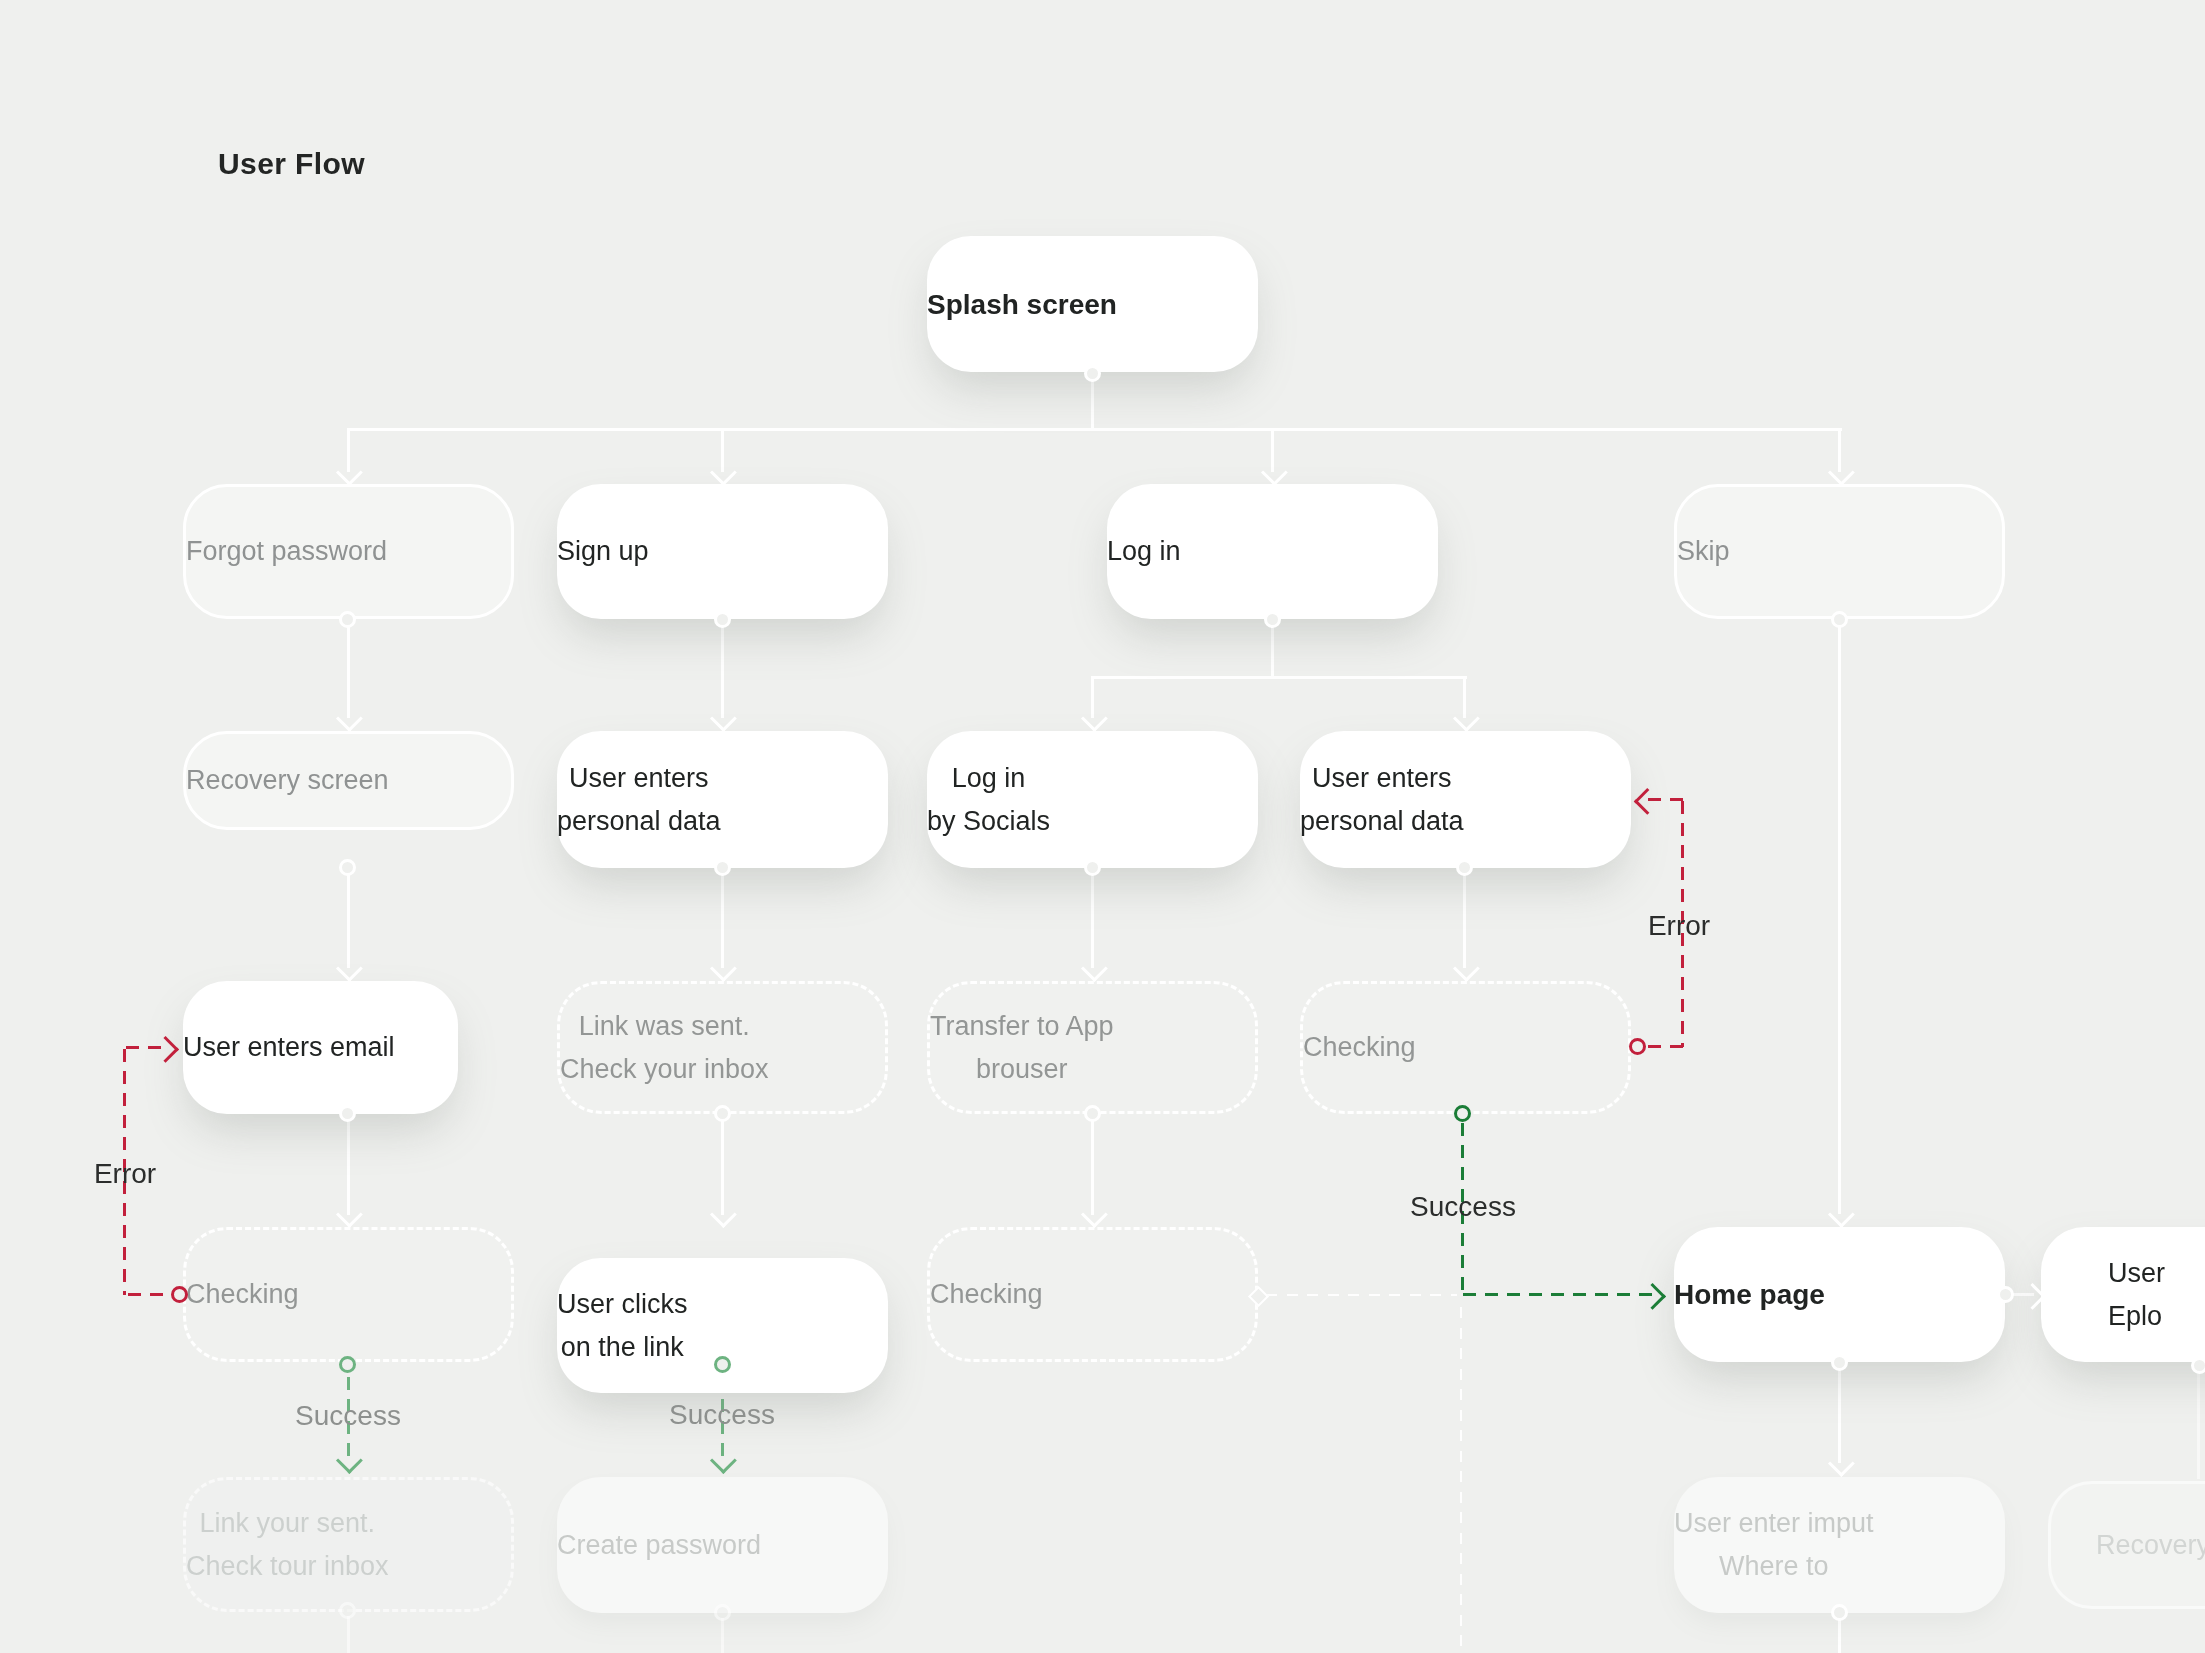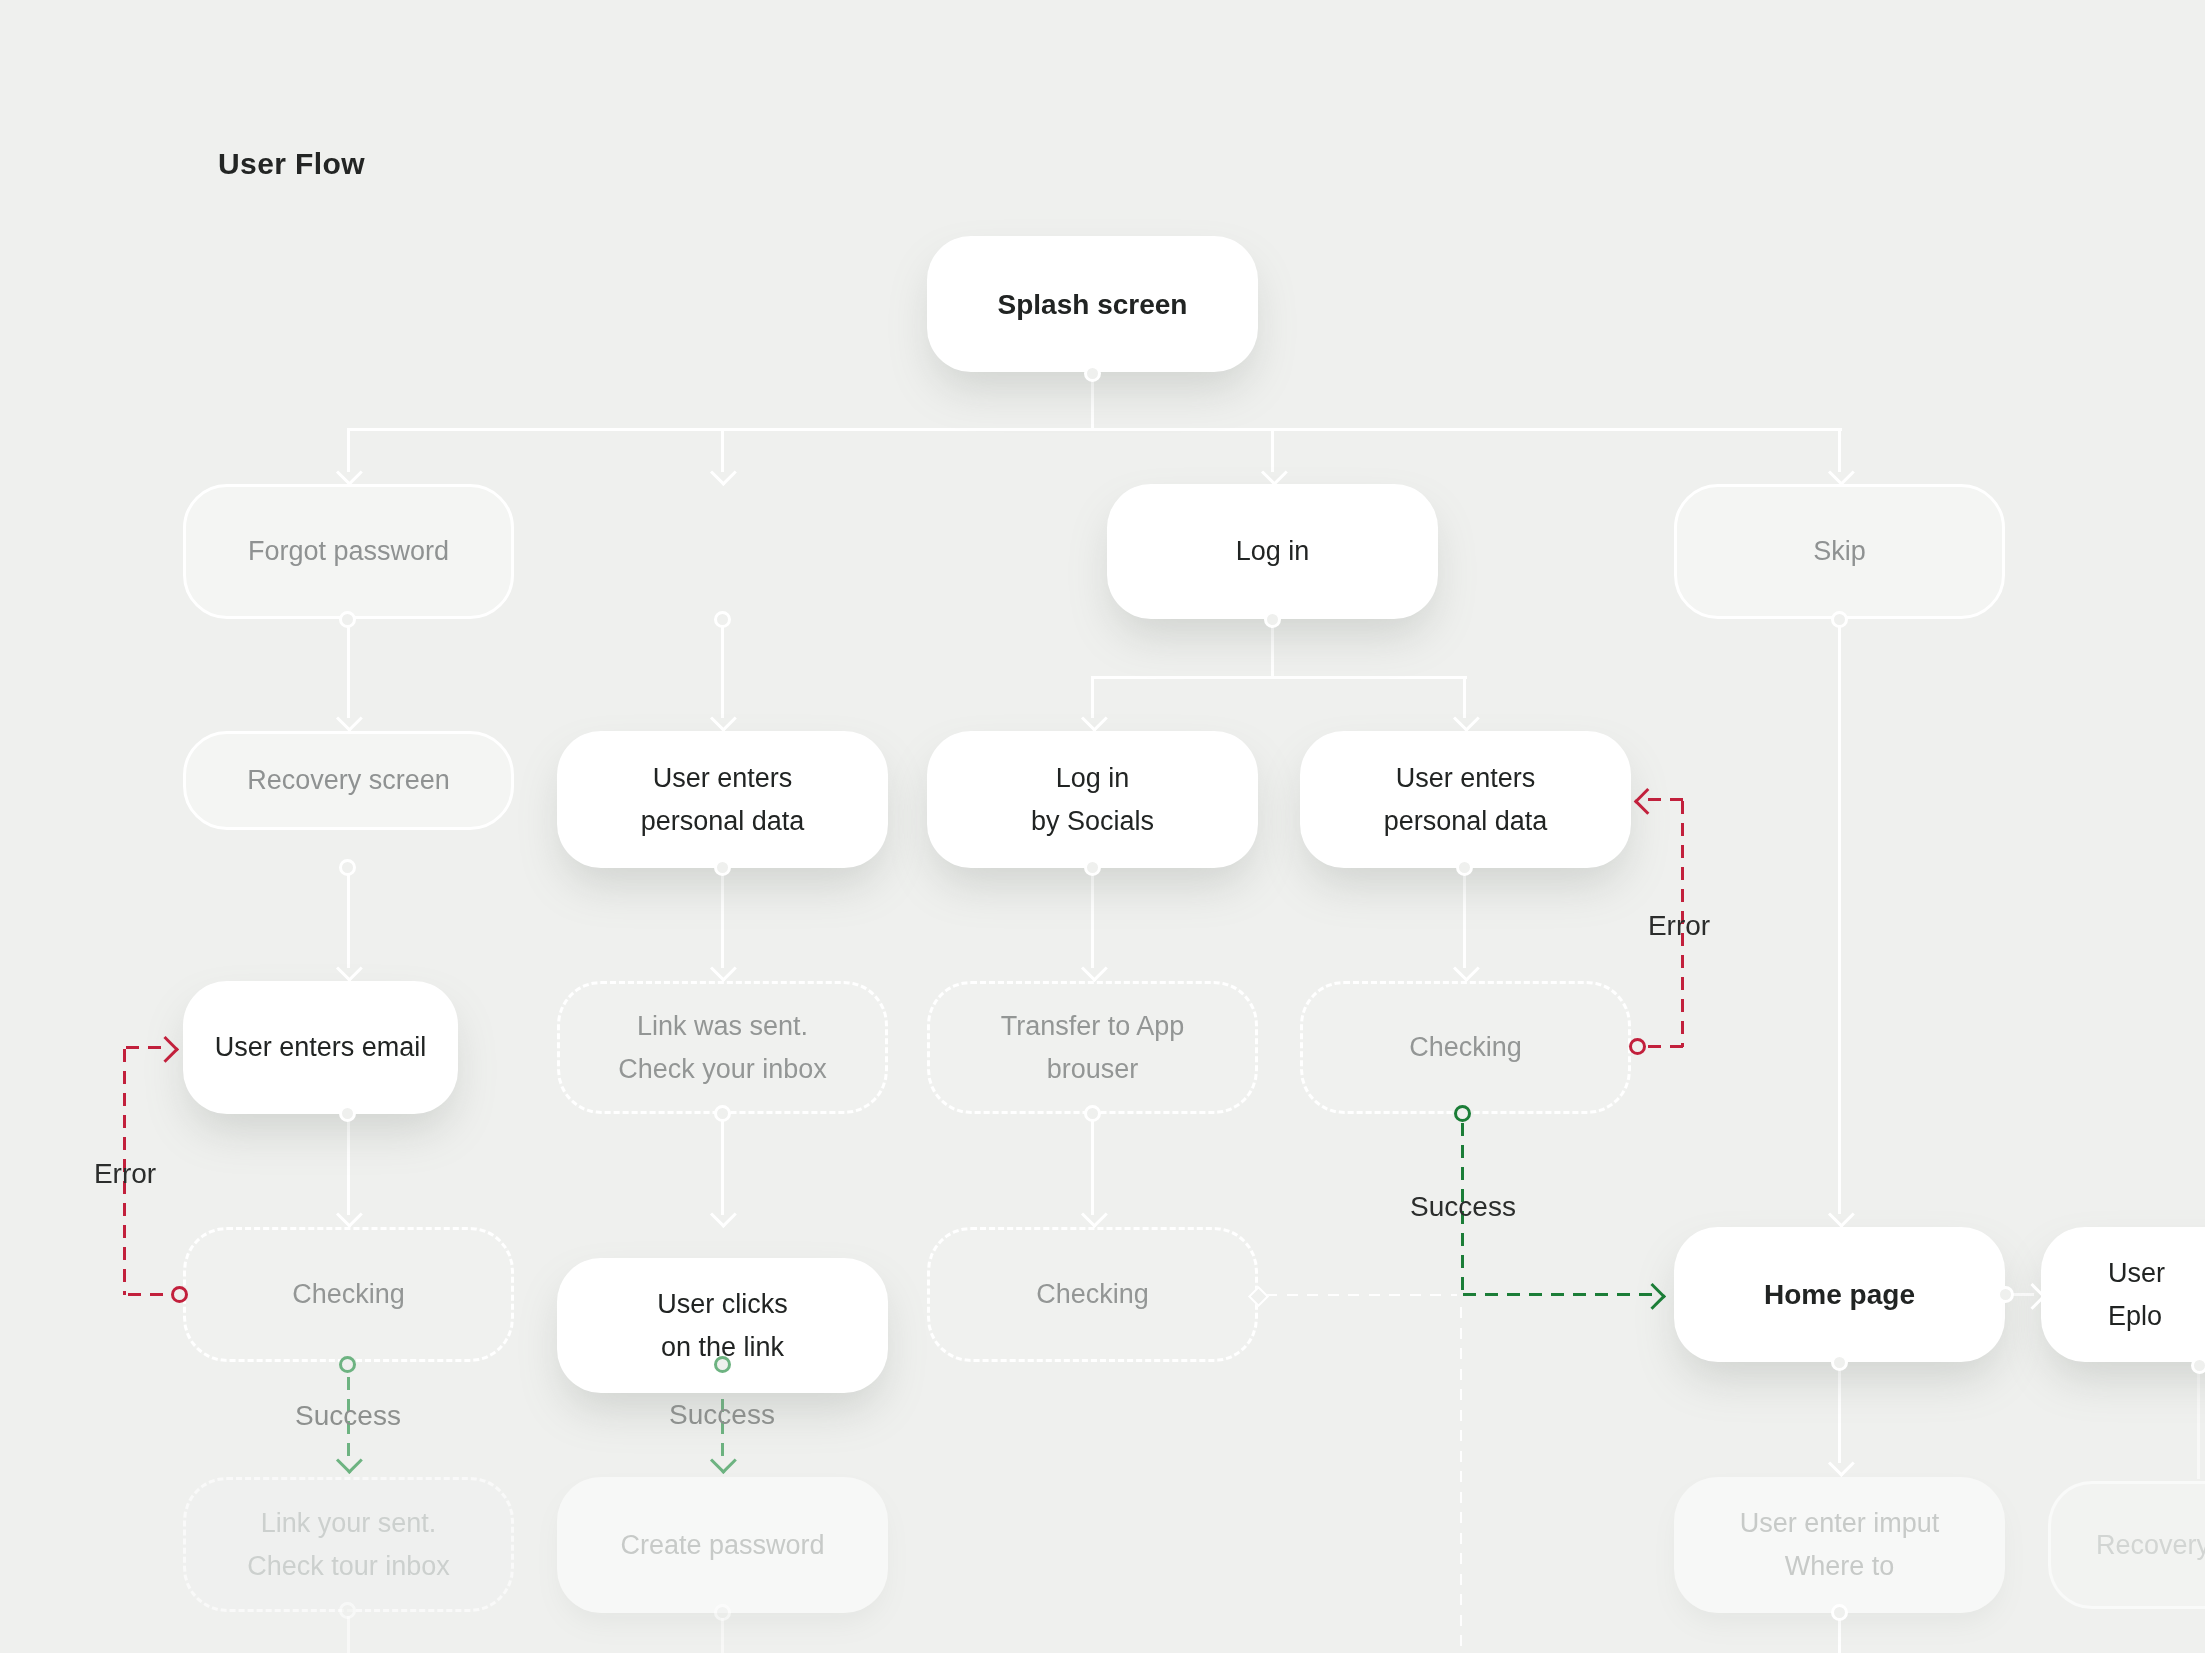--- a/index.html
+++ b/index.html
@@ -2,21 +2,21 @@
 <html style="font-size:12.6px"><head>
 <meta charset="utf-8">
 <style>
   html,body{margin:0;padding:0;}
   body{background:#eff0ee;font-family:"Liberation Sans","DejaVu Sans",sans-serif;}
   #canvas{position:relative;width:2205px;height:1654px;background:#eff0ee;overflow:hidden;}
 
   .title{position:absolute;left:218px;top:120px;font-size:30px;font-weight:600;color:#232524;letter-spacing:0.4px;margin-top:27px;}
 
   
-  .node{position:absolute;border-radius:44px;display:flex;align-items:center;justify-content:center;
+  .node{position:absolute;border-radius:44px;display:flex;align-items:center;justify-content:flex-start;
         text-align:center;font-size:27px;line-height:43px;color:#212423;z-index:2;box-sizing:border-box;}
   .node span{white-space:pre-line;}
   .solid{background:#ffffff;font-weight:500;box-shadow:0 22px 43px -6.3px rgba(130,136,131,.28);}
   .bold{font-weight:600;font-size:28px;}
   .outline{border:3.2px solid #ffffff;background:rgba(255,255,255,.32);color:#8f9292;font-weight:400;}
   .dashedbox{border:3.9px dashed #ffffff;background:rgba(255,255,255,.10);color:#939695;font-weight:400;}
   .faded-solid{background:rgba(255,255,255,.5);color:#c7cac8;font-weight:500;box-shadow:0 14px 28px -6.3px rgba(130,136,131,.10);}
   .faded-dashed{border:3.9px dashed rgba(255,255,255,.6);background:rgba(255,255,255,.06);color:#ccd0ce;font-weight:400;}
   .faded-outline{border:3.2px solid rgba(255,255,255,.55);background:rgba(255,255,255,.22);color:#d2d5d3;font-weight:400;}
   .align-left{justify-content:flex-start;text-align:left;}
@@ -165,20 +165,23 @@
   <div class="nub faint" style="left:339px;top:1602px;"></div>
   <div class="nub" style="left:2191px;top:1357px;"></div>
 
   <div class="node solid bold" style="left:927px;top:236px;width:331px;height:136px;">
       <span>Splash screen</span>
     </div>
 
   <div class="node outline" style="left:183px;top:484px;width:331px;height:135px;">
       <span>Forgot password</span>
     </div>
+  <div class="node solid" style="left:557px;top:484px;width:331px;height:135px;">
+      <span>Sign up</span>
+    </div>
   <div class="node solid" style="left:1107px;top:484px;width:331px;height:135px;">
       <span>Log in</span>
     </div>
   <div class="node outline" style="left:1674px;top:484px;width:331px;height:135px;">
       <span>Skip</span>
     </div>
 
   <div class="node outline" style="left:183px;top:731px;width:331px;height:99px;">
       <span>Recovery screen</span>
     </div>

